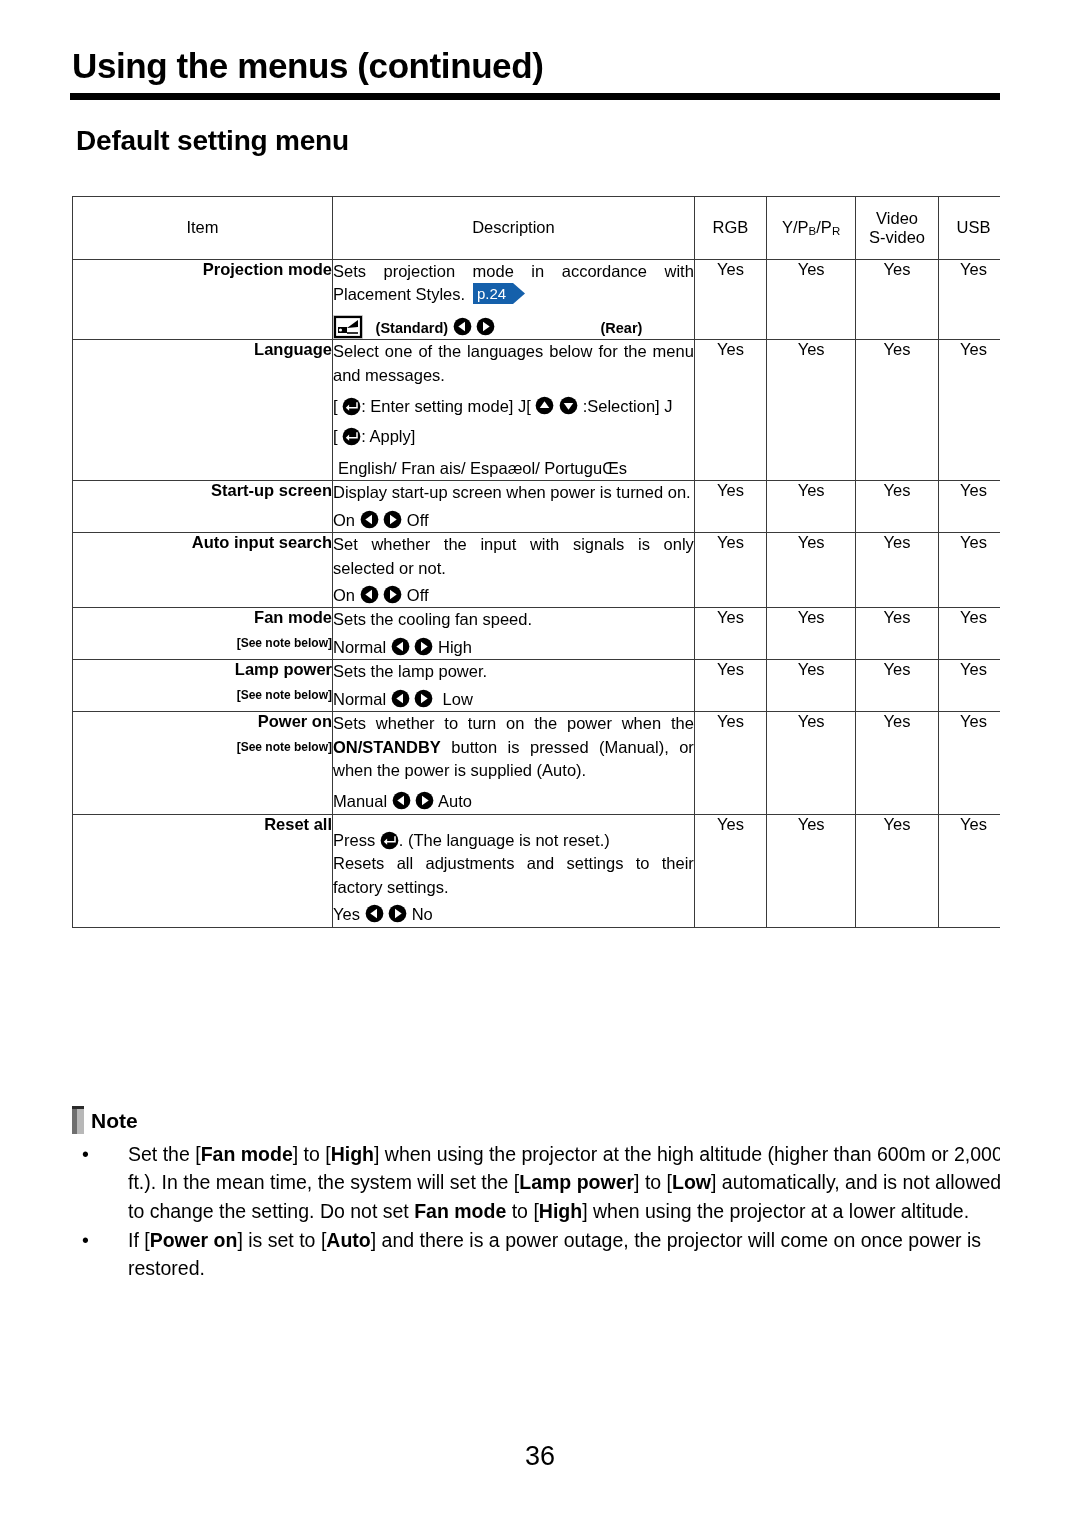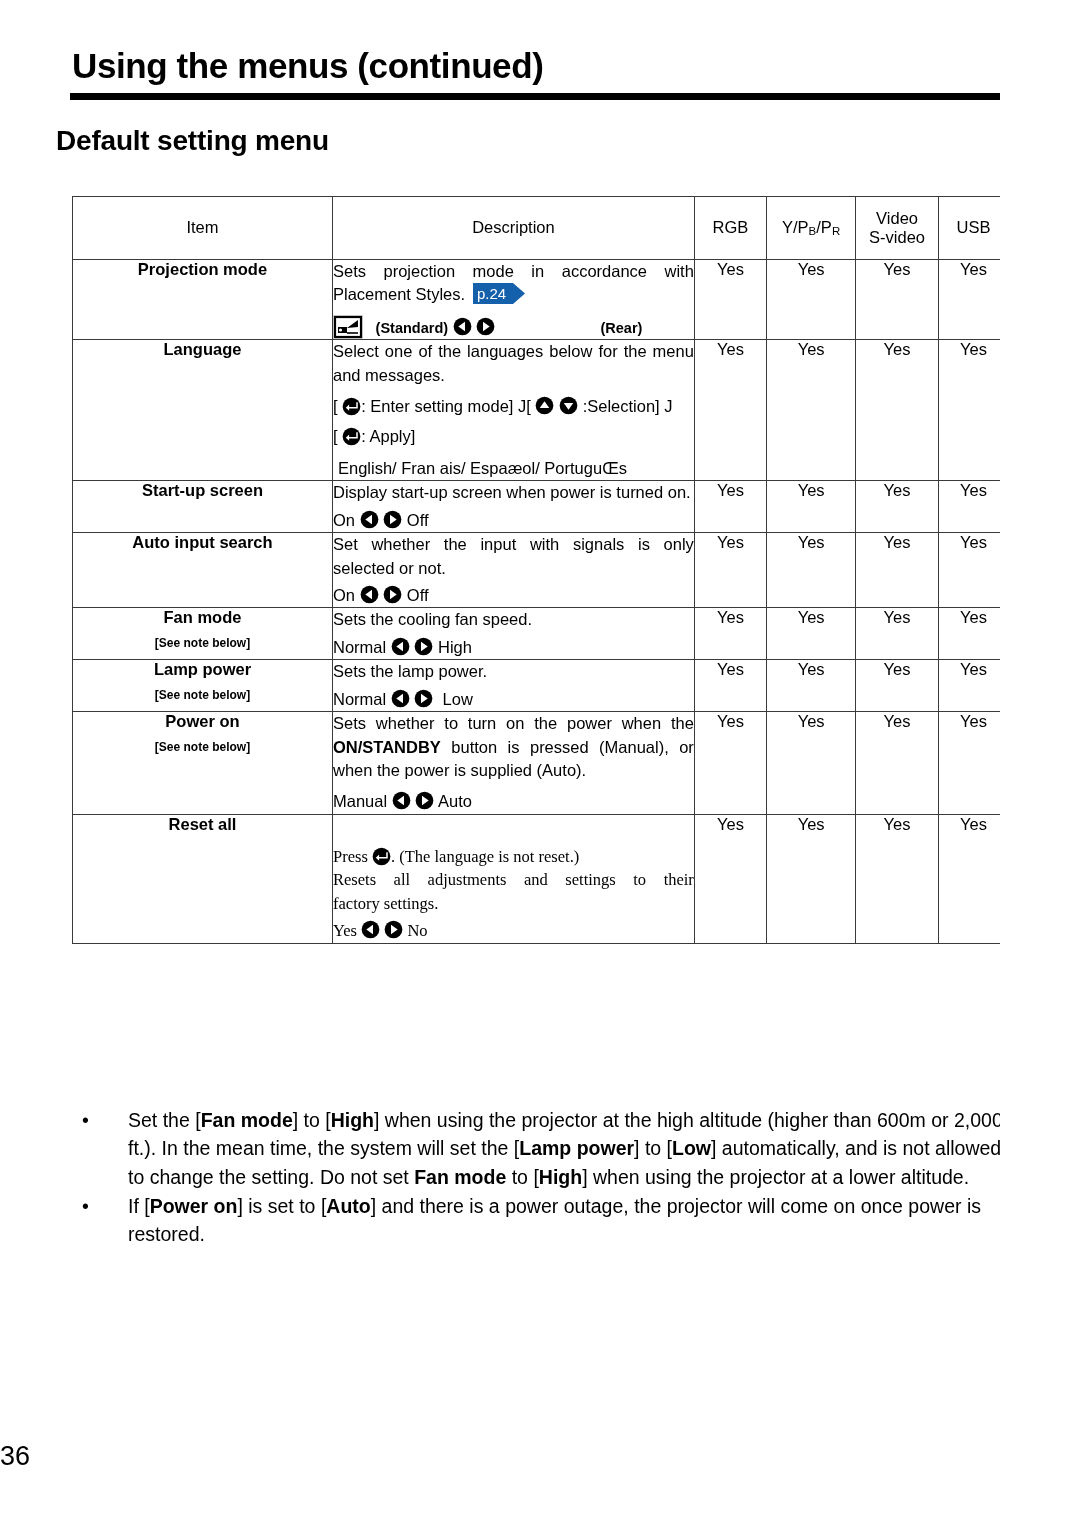--- a/index.html
+++ b/index.html
@@ -39,21 +39,21 @@
     white-space: nowrap;
   }
   .title-rule {
     height: 7px;
     background: #000;
     width: 1008px;
     margin-left: -2px;
   }
   .section-title {
     position: absolute;
-    left: 56px;
+    left: 76px;
     top: 127px;
     font-size: 28px;
     font-weight: bold;
     letter-spacing: -0.2px;
     line-height: 1.0;
     text-align: center;
   }
 
   
   .tbl {
@@ -82,21 +82,21 @@
     height: 62px;
     text-align: center;
     vertical-align: middle;
     font-size: 16.5px;
     line-height: 1.18;
   }
   .hdr-sub { font-size: 11.5px; vertical-align: baseline; position: relative; top: 2px; }
 
   
   .item-cell {
-    text-align: center;
+    text-align: right;
     vertical-align: middle;
     padding: 4px 6px;
   }
   .item-name {
     font-size: 16.5px;
     font-weight: bold;
     line-height: 1.2;
   }
   .item-note {
     font-size: 12px;
@@ -213,21 +213,21 @@
     text-align: justify;
     text-align-last: left;
   }
 
   
   .page-num {
     position: absolute;
     left: 0;
     top: 1443px;
     width: 1080px;
-    text-align: left;
+    text-align: center;
     font-size: 27px;
     line-height: 1;
   }
 </style>
 </head>
 <body>
 
 <div class="page">
 
   <div class="header-wrap">
@@ -499,21 +499,21 @@
         <td class="yes-cell">Yes</td>
         <td class="yes-cell">Yes</td>
         <td class="yes-cell">Yes</td>
         <td class="yes-cell">Yes</td>
       </tr>
 
       <tr>
         <td class="item-cell">
           <div class="item-name">Reset all</div>
         </td>
-        <td class="desc-cell" style="padding-top:30px;font-family:Liberation Serif, serif;">
+        <td class="desc-cell" style="padding-top:14px;">
           <div class="plain">
             <span>Press </span><span class="ic enter-ic">
               <svg viewBox="0 0 20 20" class="enter-ic">
                   <circle cx="10" cy="10" r="9.3" fill="#000"></circle>
                   <path d="M15 5.5 L15 10.5 L7.5 10.5 L7.5 8 L4 11.3 L7.5 14.6 L7.5 12.2 L16.6 12.2 L16.6 5.5 Z" fill="#fff"></path>
                 </svg>
             </span><span>. (The language is not reset.)</span>
           </div>
           <div class="just">Resets all adjustments and settings to their</div>
           <div class="plain">factory settings.</div>
@@ -537,20 +537,24 @@
         <td class="yes-cell">Yes</td>
         <td class="yes-cell">Yes</td>
         <td class="yes-cell">Yes</td>
         <td class="yes-cell">Yes</td>
       </tr>
 
     </tbody>
   </table>
 
   <div class="note-wrap">
+    <div class="note-head">
+      <span class="note-flag"></span>
+      <span class="note-label">Note</span>
+    </div>
 
     <div class="note-item">
       <span class="note-bullet">•</span>
       <span class="note-just"><span>Set the [</span><b>Fan mode</b><span>] to [</span><b>High</b><span>] when using the projector at the high altitude (higher than 600m or 2,000 ft.). In the mean time, the system will set the [</span><b>Lamp power</b><span>] to [</span><b>Low</b><span>] automatically, and is not allowed to change the setting. Do not set </span><b>Fan mode</b><span> to [</span><b>High</b><span>] when using the projector at a lower altitude.</span></span>
     </div>
 
     <div class="note-item">
       <span class="note-bullet">•</span>
       <span class="note-body"><span>If  [</span><b>Power on</b><span>] is set to [</span><b>Auto</b><span>] and there is a power outage, the projector will come on once power is restored.</span></span>
     </div>

